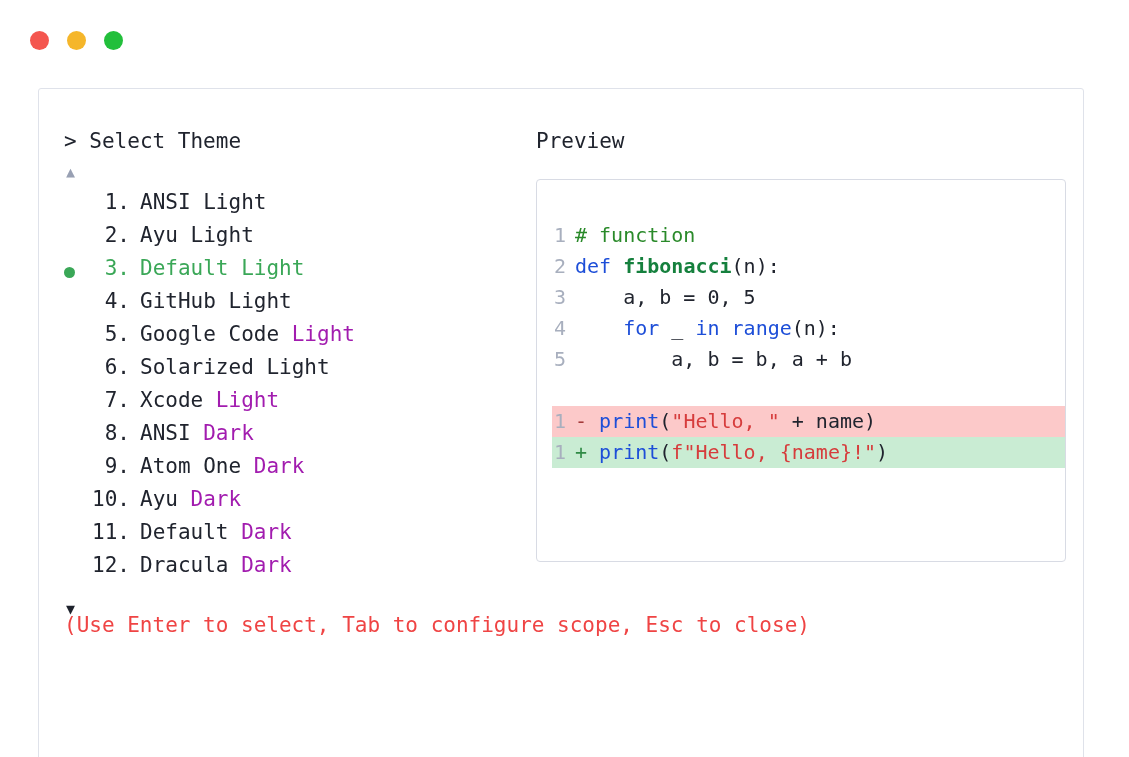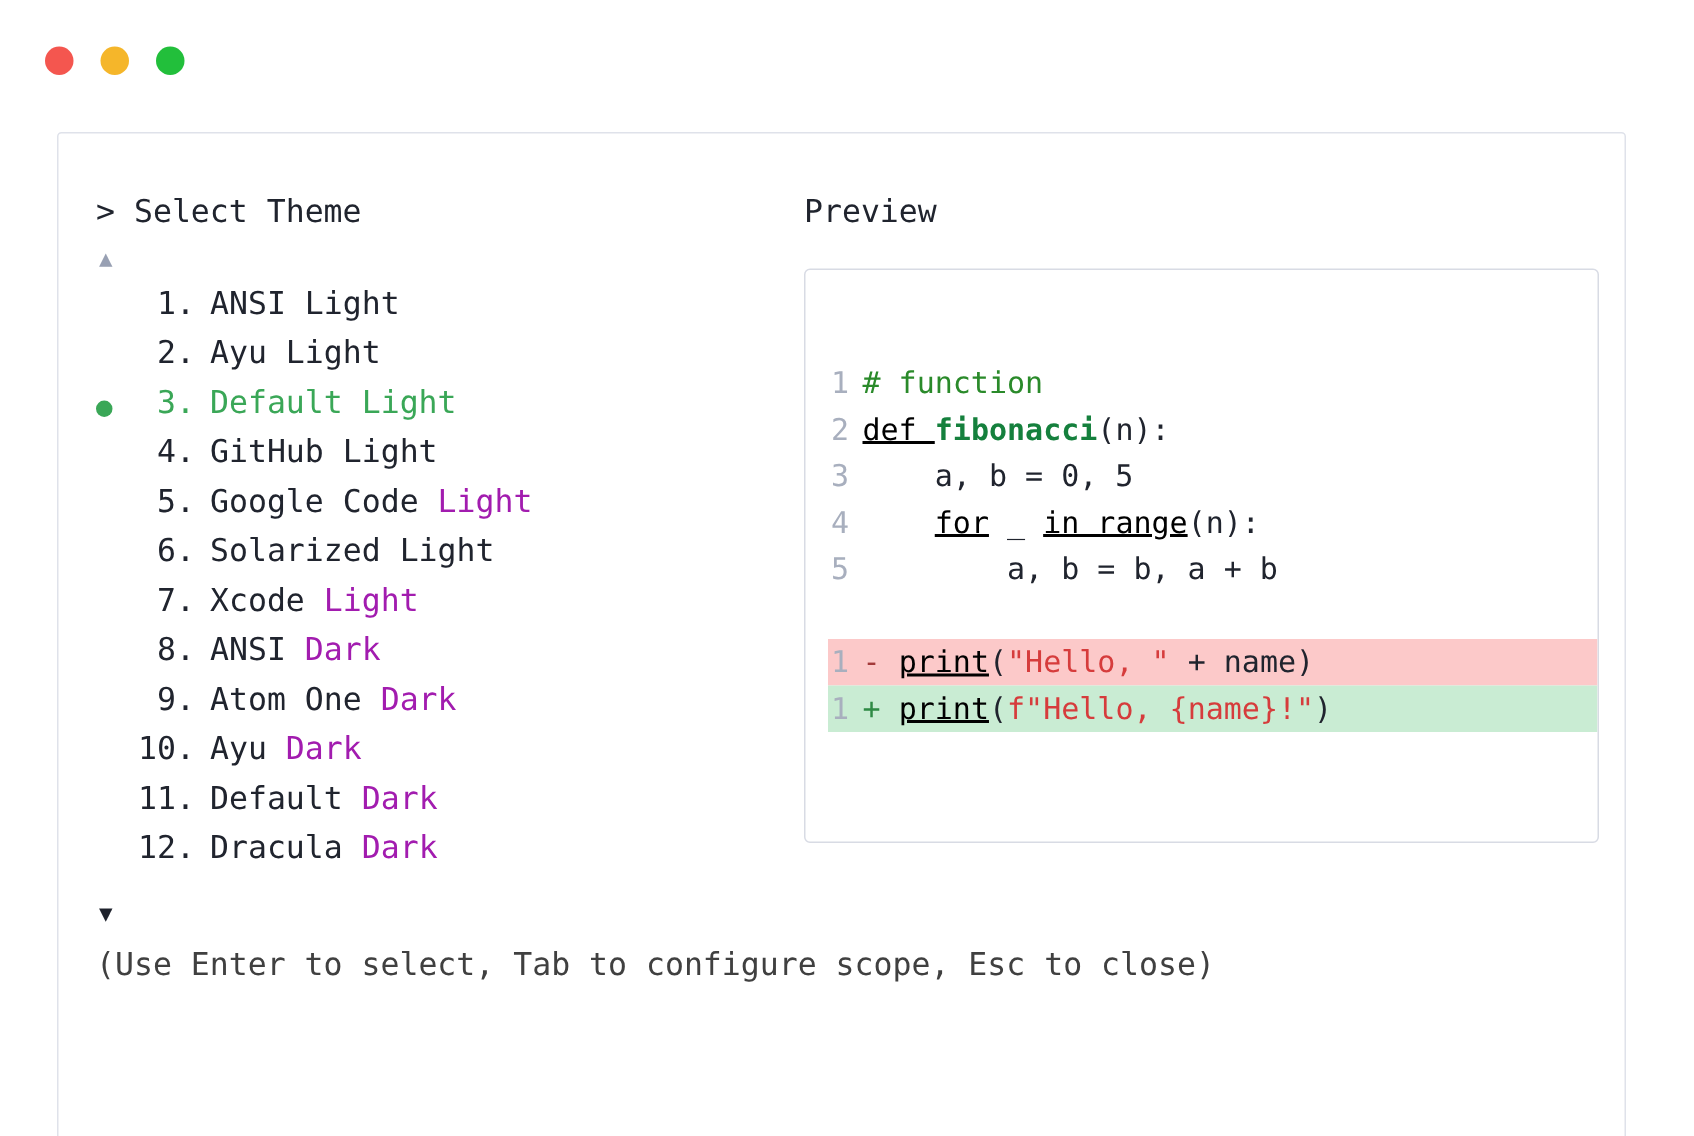--- a/index.html
+++ b/index.html
@@ -138,60 +138,60 @@
   .theme-row.selected .num-cell,
   .theme-row.selected .name-cell,
   .theme-row.selected .variant {
     color: #3aa757;
   }
 
   
   .hint {
     position: absolute;
     left: 25px;
-    top: 542px;
-    font-size: 21px;
-    color: #404040;
+    top: 524px;
+    font-size: 21px;
+    color: #ef4444;
     white-space: pre;
   }
 
   
   .preview-panel {
     margin-top: 27px;
     width: 530px;
     height: 383px;
     border: 1px solid #d8dbe4;
     border-radius: 4px;
     background: #ffffff;
     box-sizing: border-box;
     overflow: hidden;
     position: relative;
   }
   .code-area {
     position: absolute;
     left: 15px;
-    top: 60px;
+    top: 40px;
     right: 0;
     font-size: 20px;
     line-height: 31px;
   }
   .code-line {
     white-space: pre;
     display: block;
     height: 31px;
   }
   .ln {
     color: #a8afbe;
     display: inline-block;
     width: 14px;
     text-align: right;
     margin-right: 9px;
   }
   .tok-comment { color: #2a8a2a; }
-  .tok-key     { color: #000000; text-decoration: underline; }
+  .tok-key     { color: #1d4ed8; }
   .tok-fn      { color: #15803d; font-weight: bold; }
   .tok-str     { color: #d63c3c; }
   .tok-plain   { color: #20242e; }
 
   .diff-block { margin-top: 31px; }
   .code-line.diff-del {
     background: #fcc9c9;
   }
   .code-line.diff-add {
     background: #c9ecd3;

